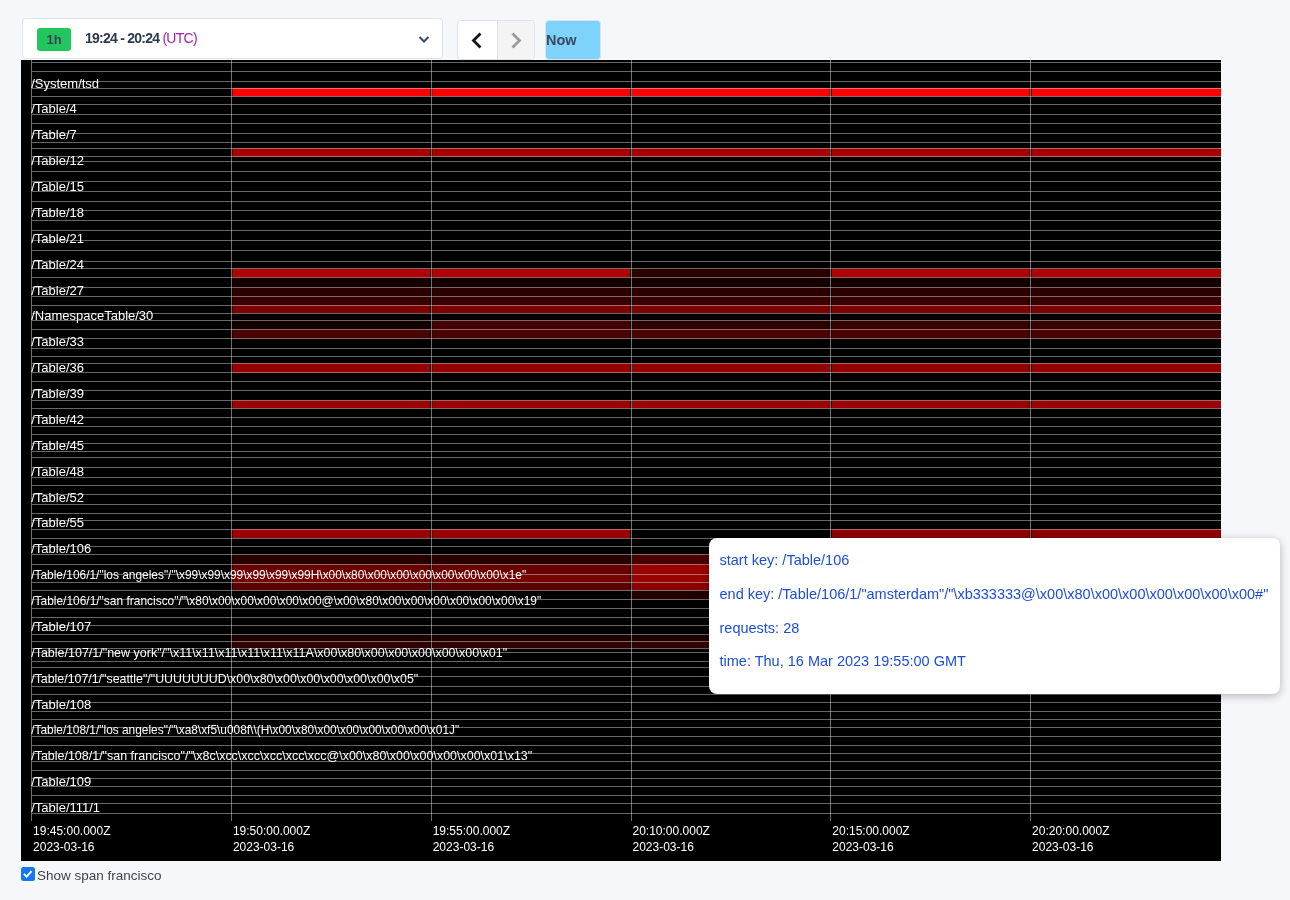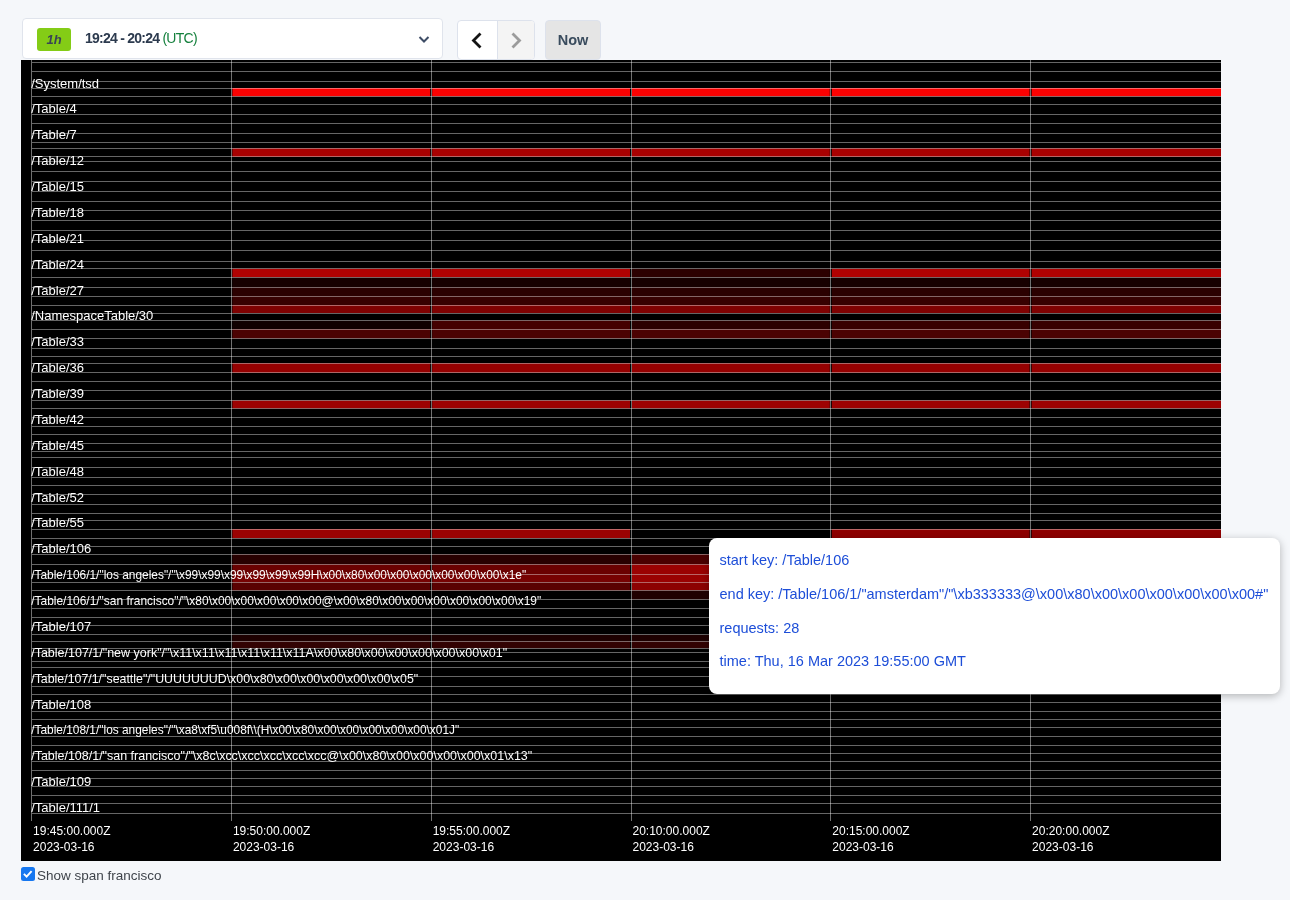--- a/index.html
+++ b/index.html
@@ -1,24 +1,24 @@
 <!DOCTYPE html>
 <html><head>
 <meta charset="utf-8">
 <style>
 * { margin:0; padding:0; box-sizing:border-box; }
 html,body { width:1290px; height:900px; background:#f5f7fa; font-family:"Liberation Sans",sans-serif; overflow:hidden; }
 .abs { position:absolute; will-change:transform; }
 .select { left:22px; top:17.5px; width:421px; height:41px; background:#fff; border:1px solid #e0e4ec; border-radius:4px; }
-.badge { left:37px; top:28px; width:34px; height:23px; background:#84cc16; border-radius:3px; color:#394455; font-size:13px; font-weight:bold; text-align:center; line-height:23px;font-style:italic; }
+.badge { left:37px; top:28px; width:34px; height:23px; background:#22c55e; border-radius:3px; color:#394455; font-size:13px; font-weight:bold; text-align:center; line-height:23px; }
 .trange { left:85px; top:17.5px; height:41px; line-height:41px; font-size:14px; letter-spacing:-0.75px; font-weight:bold; color:#2c3a4e; }
-.trange .utc { font-weight:normal; color:#15803d; }
+.trange .utc { font-weight:normal; color:#a21caf; }
 .btngrp { left:457px; top:19.5px; width:78px; height:39.5px; border:1px solid #dde2ec; border-radius:4px; background:#fff; overflow:hidden; }
 .btnr { position:absolute; left:38.5px; top:0; width:39.5px; height:39.5px; background:#f4f4f4; border-left:1px solid #dde2ec; }
-.nowbtn { left:545px; top:19.5px; width:56px; height:39.5px; background:#e5e5e5; border:1px solid #dde2ec; border-radius:4px; color:#394b5d; font-size:14.5px; font-weight:bold; text-align:center; line-height:38px; }
+.nowbtn { left:545px; top:19.5px; width:56px; height:39.5px; background:#7dd3fc; border:1px solid #dde2ec; border-radius:4px; color:#394b5d; font-size:14.5px; font-weight:bold; line-height:38px; }
 .tooltip { will-change:transform; left:709px; top:538px; width:571px; height:156px; background:#fff; border-radius:8px; box-shadow:0 2px 8px rgba(0,0,0,0.28); color:#1d4ed8; font-size:14.5px; line-height:33.8px; padding:6px 0 0 10.5px; white-space:nowrap; overflow:hidden; }
 .cbrow { left:20.7px; top:867px; font-size:13.5px; color:#3f444b; }
 .cbox { position:absolute; left:0; top:0.3px; width:13.5px; height:13.5px; background:#1677f0; border-radius:2.5px; }
 .cblab { position:absolute; left:16px; top:1px; white-space:nowrap; }
 </style>
 </head>
 <body>
 <div class="abs select"></div>
 <div class="abs badge">1h</div>
 <div class="abs trange">19:24 - 20:24 <span class="utc">(UTC)</span></div>

